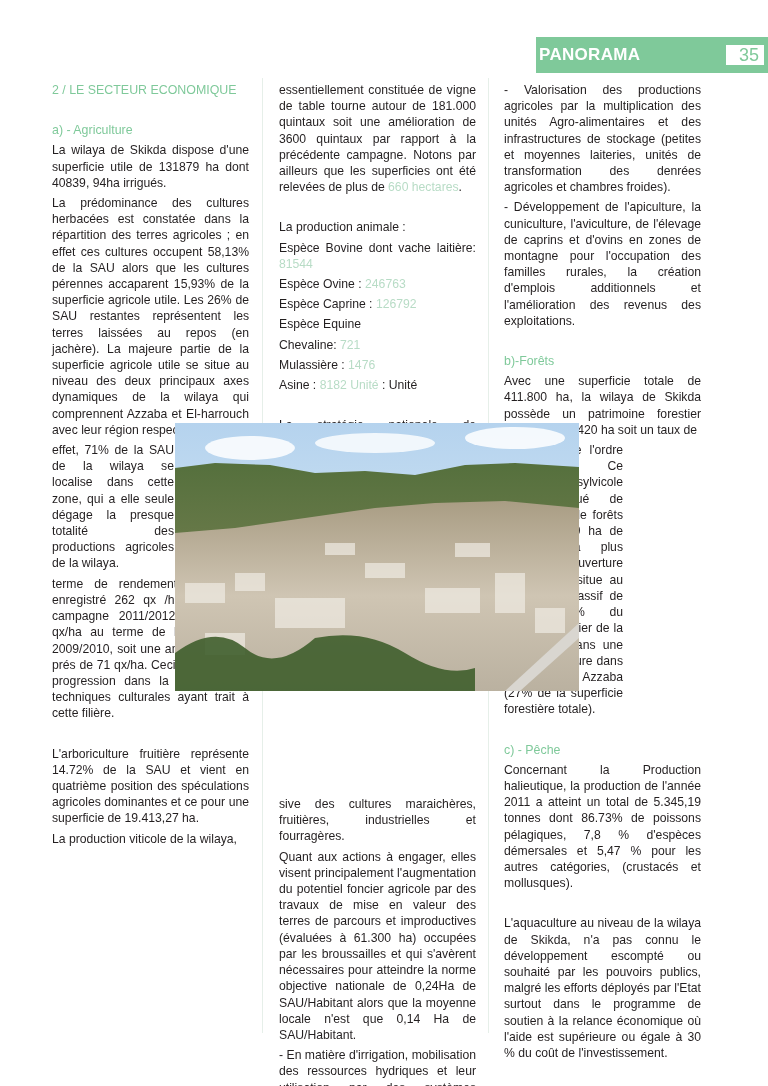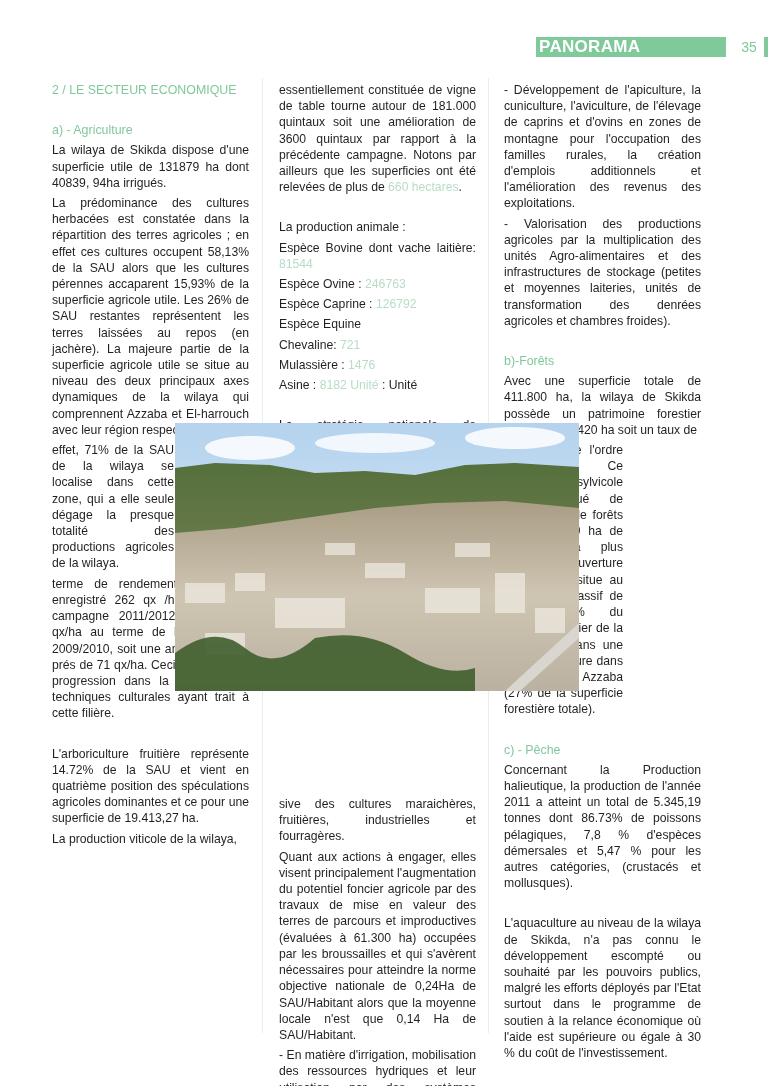--- a/index.html
+++ b/index.html
@@ -2,38 +2,38 @@
 <html><head>
 <meta charset="utf-8">
 <style>
   html, body { margin: 0; padding: 0; }
   body {
     width: 768px; height: 1086px; background: #ffffff; position: relative; overflow: hidden;
     font-family: "DejaVu Sans Condensed", "Liberation Sans Narrow", "Liberation Sans", sans-serif;
     color: #231f20;
   }
   .header-bar {
-    position: absolute; left: 536px; top: 37px; width: 232px; height: 20px;
+    position: absolute; left: 536px; top: 37px; width: 232px; height: 36px;
     background: #7fc99a; display: flex; align-items: center;
   }
   .header-title {
     font-family: "Liberation Sans", sans-serif; font-weight: bold; color: #ffffff;
     font-size: 17px; letter-spacing: 0.3px; padding-left: 3px; flex: 1;
   }
   .page-num-box {
     height: 20px; width: 38px; background: #ffffff; display: flex; align-items: center;
     justify-content: center; margin-right: 4px; position: relative;
   }
   .page-num-box::before, .page-num-box::after {
     content: ""; position: absolute; top: 0; width: 4px; height: 20px; background: #7fc99a;
   }
   .page-num-box::before { left: -4px; }
   .page-num-box::after { right: -4px; }
   .page-num {
-    font-family: "Liberation Sans", sans-serif; color: #7fc99a; font-size: 14px; line-height: 20px; margin-left: 8px;
+    font-family: "Liberation Sans", sans-serif; color: #7fc99a; font-size: 18px; line-height: 20px; margin-left: 8px;
   }
   .col {
     position: absolute; top: 78px; width: 205px;
     font-size: 12.2px; line-height: 16.2px; text-align: justify;
     font-family: "Liberation Sans", sans-serif;
   }
   .col p { margin: 4px; }
   .col1 { left: 48px; }
   .col2 { left: 275px; }
   .col3 { left: 500px; }
@@ -92,22 +92,22 @@
   <p><span>Asine : </span><span class="soft">8182 Unité</span><span> : Unité</span></p>
   <div class="gap"></div>
   <p>La stratégie nationale de développement agricole a retenu Skikda comme zone de production inten-</p>
   <div style="height:306px"></div>
   <p>sive des cultures maraichères, fruitières, industrielles et fourragères.</p>
   <p>Quant aux actions à engager, elles visent principalement l'augmentation du potentiel foncier agricole par des travaux de mise en valeur des terres de parcours et improductives (évaluées à 61.300 ha) occupées par les broussailles et qui s'avèrent nécessaires pour atteindre la norme objective nationale de 0,24Ha de SAU/Habitant alors que la moyenne locale n'est que 0,14 Ha de SAU/Habitant.</p>
   <p>- En matière d'irrigation, mobilisation des ressources hydriques et leur utilisation par des systèmes économiseurs d'eau tel que le procédé du goutte à goutte.</p>
 </div>
 
 <div class="col col3">
+  <p>- Valorisation des productions agricoles par la multiplication des unités Agro-alimentaires et des infrastructures de stockage (petites et moyennes laiteries, unités de transformation des denrées agricoles et chambres froides).</p>
   <p>- Développement de l'apiculture, la cuniculture, l'aviculture, de l'élevage de caprins et d'ovins en zones de montagne pour l'occupation des familles rurales, la création d'emplois additionnels et l'amélioration des revenus des exploitations.</p>
-  <p>- Valorisation des productions agricoles par la multiplication des unités Agro-alimentaires et des infrastructures de stockage (petites et moyennes laiteries, unités de transformation des denrées agricoles et chambres froides).</p>
   <div class="gap"></div>
   <p class="heading">b)-Forêts</p>
   <p>Avec une superficie totale de 411.800 ha, la wilaya de Skikda possède un patrimoine forestier évalué à 198.420 ha soit un taux de</p>
   <p class="wrap-right">boisement de l'ordre de 48%. Ce patrimoine sylvicole est constitué de 127.941 ha de forêts et de 70.479 ha de maquis. La plus importante couverture sylvicole se situe au niveau du massif de Collo (52% du couvert forestier de la Wilaya) et dans une moindre mesure dans la région de Azzaba (27% de la superficie forestière totale).</p>
   <div class="gap"></div>
   <p class="heading">c) - Pêche</p>
   <p> Concernant la Production halieutique, la production de l'année 2011 a atteint un total de 5.345,19 tonnes dont 86.73% de poissons pélagiques, 7,8 % d'espèces démersales et 5,47 % pour les autres catégories, (crustacés et mollusques).</p>
   <div class="gap"></div>
   <p>L'aquaculture au niveau de la wilaya de Skikda, n'a pas connu le développement escompté ou souhaité par les pouvoirs publics, malgré les efforts déployés par l'Etat surtout dans le programme de soutien à la relance économique où l'aide est supérieure ou égale à 30 % du coût de l'investissement.</p>
 </div>

